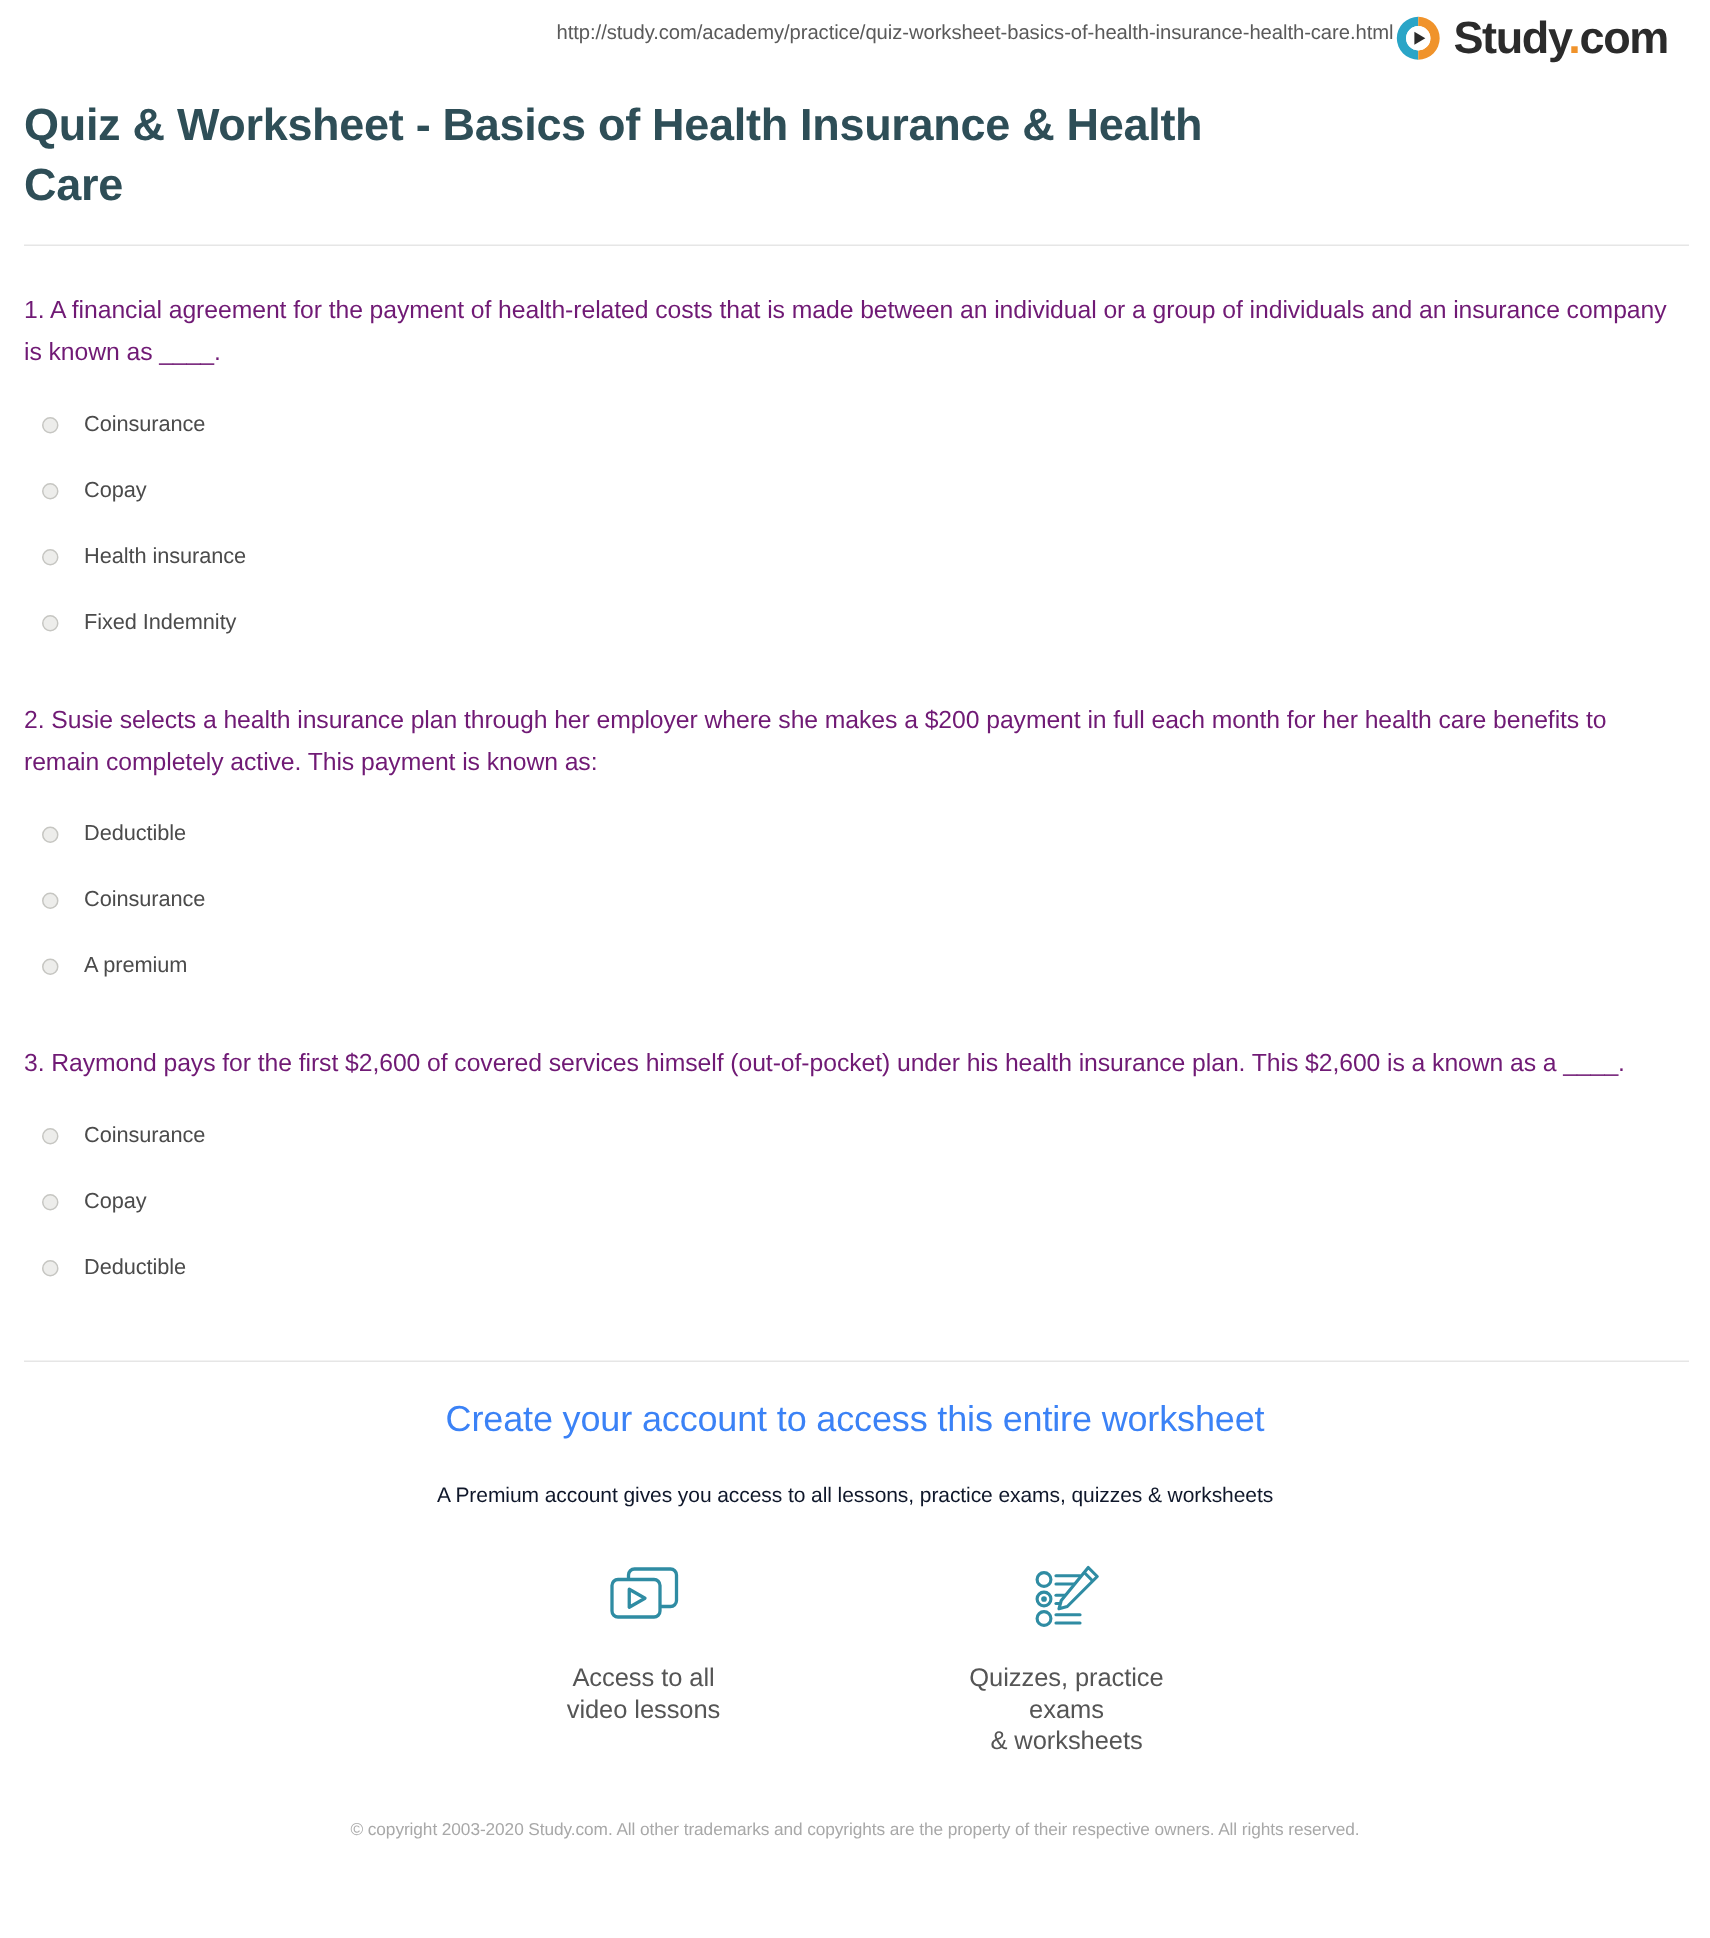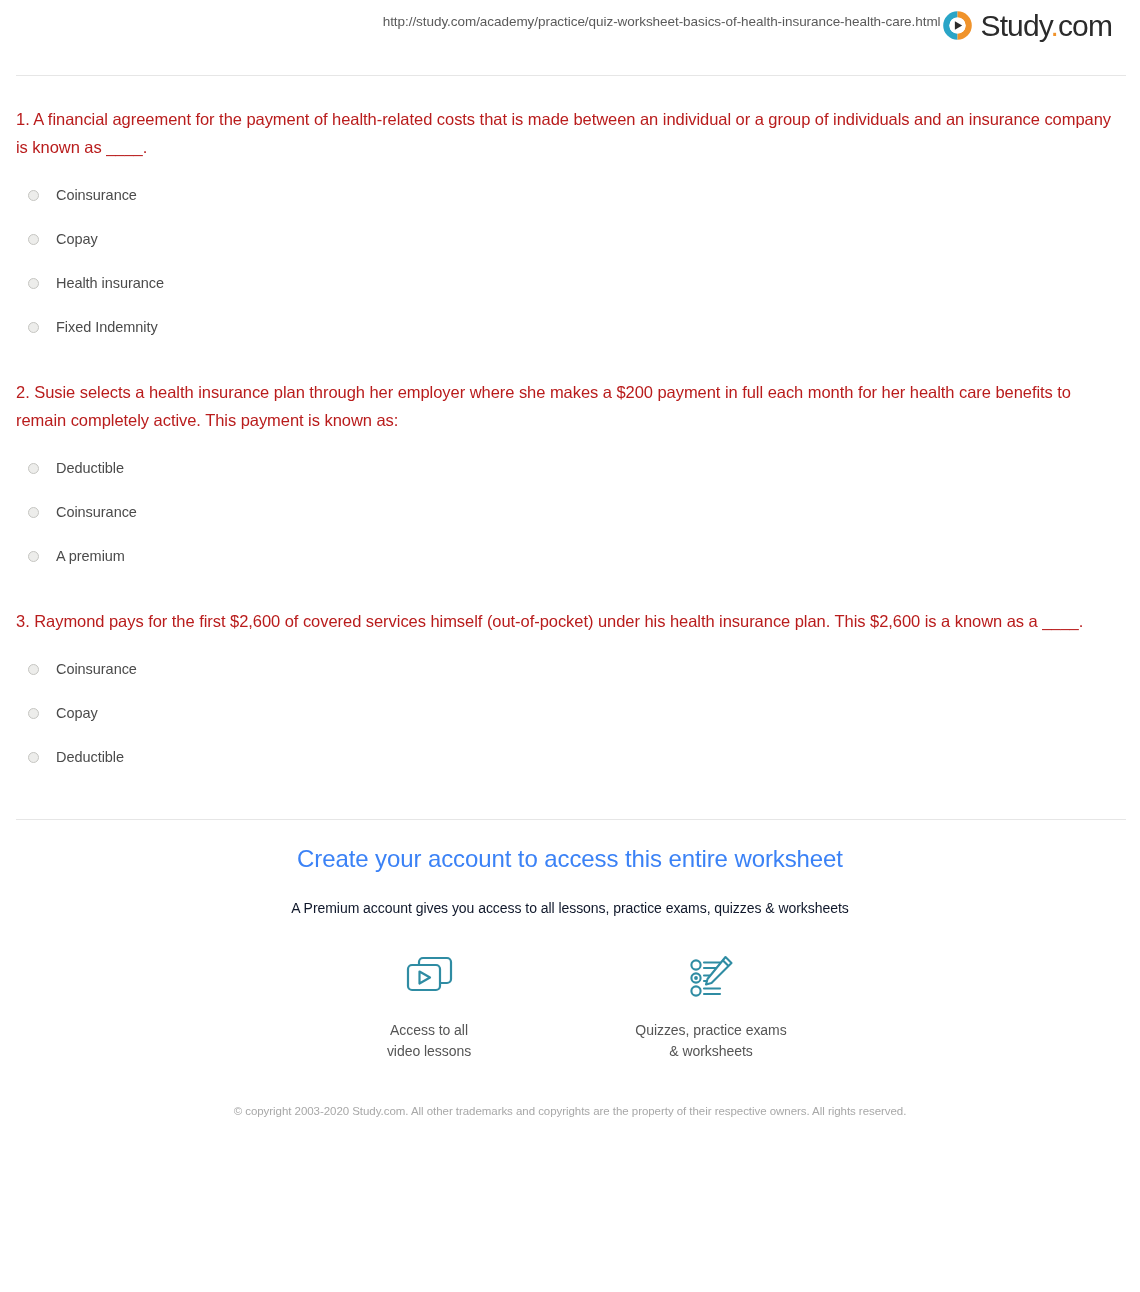--- a/index.html
+++ b/index.html
@@ -48,21 +48,21 @@
     margin-top: -2px;
   }
   .brand-mark {
     width: 33px;
     height: 33px;
     position: relative;
     flex: 0 0 auto;
   }
   .brand-text {
     font-size: 30px;
-    font-weight: normal;
+    font-weight: bold;
     color: #2b2b2b;
     letter-spacing: -0.9px;
     line-height: 32px;
     white-space: nowrap;
   }
   .brand-text .dot { color: #f0932b; }
 
   
   .title-wrap {
     padding: 8px 16px 0 16px;
@@ -85,21 +85,21 @@
   
   .questions {
     padding: 0 16px;
   }
   .question-block {
     padding-top: 29px;
   }
   .question-text {
     font-size: 16.5px;
     line-height: 28px;
-    color: #b91c1c;
+    color: #701a75;
     font-weight: normal;
     max-width: 1100px;
     letter-spacing: -0.05px;
   }
   .options {
     margin: 12px 0 0 0;
     padding: 0;
     list-style: none;
   }
   .option {
@@ -164,21 +164,21 @@
     text-align: center;
   }
   .feature-icon {
     height: 62px;
     display: flex;
     align-items: center;
     justify-content: center;
   }
   .feature-label {
     margin-top: 10px;
-    font-size: 14px;
+    font-size: 17px;
     line-height: 21px;
     color: #555555;
     letter-spacing: -0.05px;
   }
 
   .copyright {
     margin: 40px auto 0 auto;
     width: 700px;
     text-align: center;
     font-size: 11.5px;
@@ -201,20 +201,23 @@
           <path d="M16.5 2.2 A14.3 14.3 0 0 0 16.5 30.8 L16.5 24.6 A8.1 8.1 0 0 1 16.5 8.4 Z" fill="#2aa5c7"></path>
           <path d="M16.5 2.2 A14.3 14.3 0 0 1 16.5 30.8 L16.5 24.6 A8.1 8.1 0 0 0 16.5 8.4 Z" fill="#f0932b"></path>
           <circle cx="16.5" cy="16.5" r="8.1" fill="#ffffff"></circle>
           <path d="M13.9 12.2 L21.2 16.5 L13.9 20.8 Z" fill="#2b2b2b"></path>
         </svg>
       </span>
       <span class="brand-text"><span>Study</span><span class="dot">.</span><span>com</span></span>
     </div>
   </div>
 
+  <div class="title-wrap">
+    <h1 class="page-title">Quiz &amp; Worksheet - Basics of Health Insurance &amp; Health Care</h1>
+  </div>
   <div class="rule"></div>
 
   <div class="questions">
 
     <div class="question-block">
       <div class="question-text">1. A financial agreement for the payment of health-related costs that is made between an individual or a group of individuals and an insurance company is known as ____.</div>
       <ul class="options">
         <li class="option">
           <span class="radio"></span>
           <span class="option-label">Coinsurance</span>

